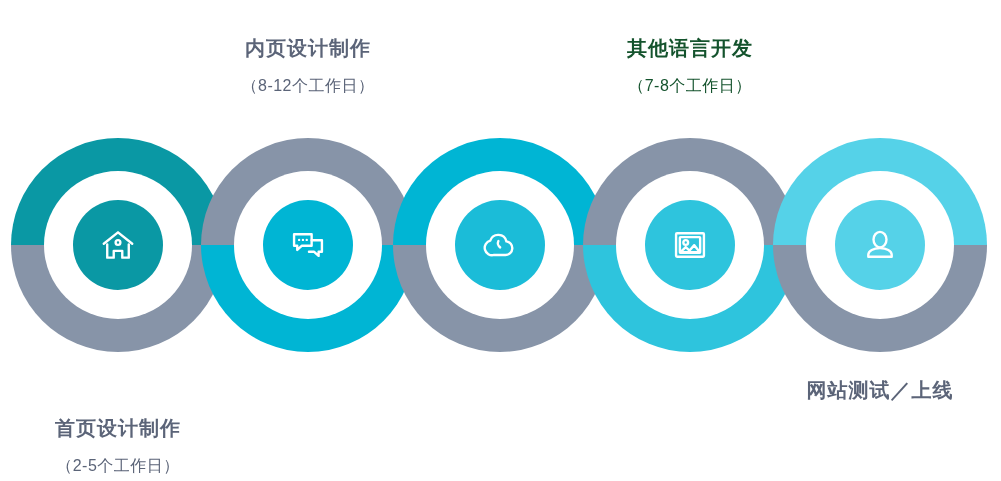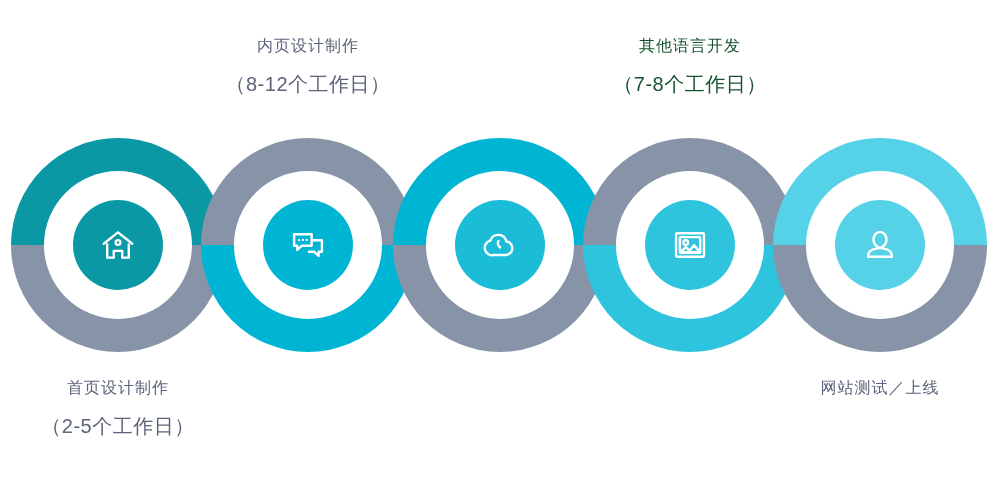--- a/index.html
+++ b/index.html
@@ -75,26 +75,27 @@
 
   
   .label {
     position: absolute;
     text-align: center;
     color: #5b6478;
     line-height: 1.0;
     white-space: nowrap;
   }
   .label .title {
-    font-size: 16px;
+    font-size: 20px;
     letter-spacing: 1px;
     display: block;
+    font-weight: bold;
   }
   .label .sub {
-    font-size: 20px;
+    font-size: 16px;
     letter-spacing: 0.5px;
     display: block;
     margin-top: 20px;
   }
   .label.top    { top: 38px; }
   .label.bottom { top: 380px; }
 </style>
 </head>
 <body>
 
@@ -189,21 +190,21 @@
     <div class="core" style="background: rgb(85, 210, 232);">
       <span>
         <svg viewBox="0 0 24 24" fill="none" stroke="#ffffff" stroke-width="1.5" stroke-linecap="round" stroke-linejoin="round">
           <ellipse cx="12" cy="8.6" rx="4.1" ry="4.9"></ellipse>
           <path d="M4.6 19.4v-1.2c0-2.5 3.3-4.2 7.4-4.2s7.4 1.7 7.4 4.2v1.2z"></path>
         </svg>
       </span>
     </div>
   </div>
 
-  <div class="label bottom" style="left: 18px; width: 200px; color: rgb(91, 100, 120);">
+  <div class="label bottom" style="left: 18px; width: 200px; color: rgb(91, 100, 120); margin-top: 38px;">
     <span class="title">首页设计制作</span>
     <span class="sub">（2-5个工作日）</span>
   </div>
 
   <div class="label top" style="left: 208px; width: 200px; color: rgb(91, 100, 120);">
     <span class="title">内页设计制作</span>
     <span class="sub">（8-12个工作日）</span>
   </div>
 
 

